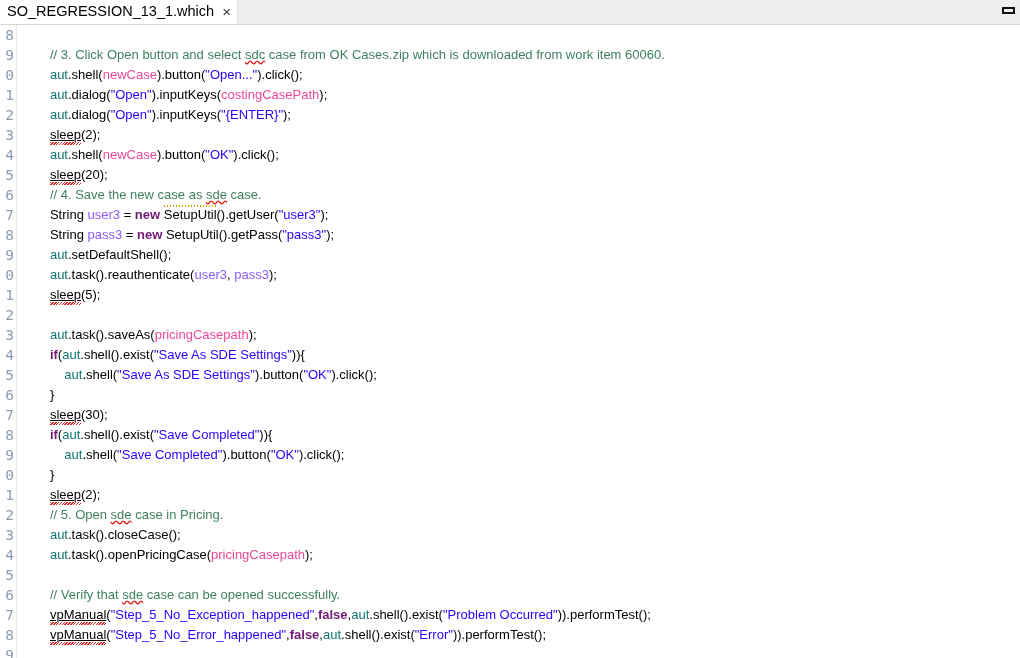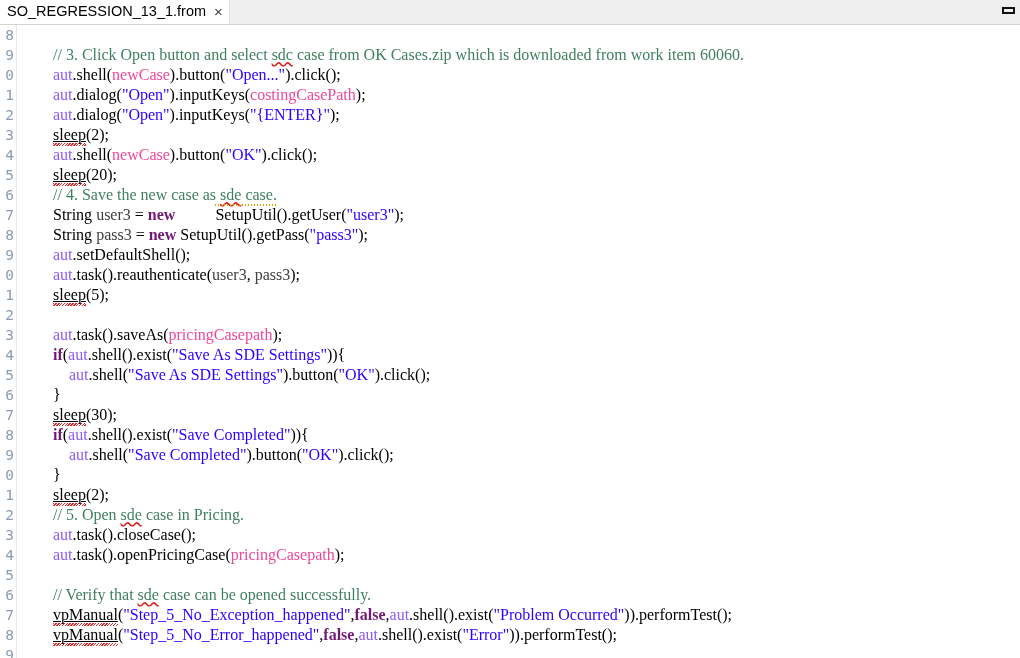--- a/index.html
+++ b/index.html
@@ -92,39 +92,39 @@
     line-height: 20px;
     color: #8a9bb0;
     white-space: pre;
   }
   .gutter-line { height: 20px; }
 
   .code {
     flex: 1 1 auto;
     position: relative;
     overflow: hidden;
-    font-family: Liberation Serif, serif;
-    font-size: 16px;
+    font-family: Liberation Sans, sans-serif;
+    font-size: 13px;
     line-height: 20px;
     white-space: pre;
     color: #000000;
     padding-left: 4px;
   }
   .cline {
     height: 20px;
     white-space: pre;
   }
 
   
   .t-cmt   { color: #3f7f5f; }
   .t-kw    { color: #701a75; font-weight: bold; }
   .t-str   { color: #2a00ff; }
-  .t-fld   { color: #8b5cf6; }
+  .t-fld   { color: #0f766e; }
   .t-par   { color: #ec4899; }
-  .t-loc   { color: #404040; }
+  .t-loc   { color: #8b5cf6; }
   .t-plain { color: #000000; }
 
   
   .sq {
     text-decoration: underline;
     text-decoration-style: wavy;
     text-decoration-color: #e01b1b;
     text-decoration-skip-ink: none;
     text-underline-offset: 1px;
   }
@@ -137,35 +137,35 @@
   .stat-sq::after {
     content: "";
     position: absolute;
     left: 0; right: 0; bottom: -3px;
     height: 3px;
     background-image:
       repeating-linear-gradient(135deg, #e01b1b 0 1px, transparent 1px 2px);
     opacity: .95;
   }
   
-  .warn-top { position: relative; margin-left: 36px; }
+  .warn-top { position: relative; }
   .warn-top::before {
     content: "";
     position: absolute;
     left: 0; right: 0; top: -2px;
     height: 2px;
     background-image: repeating-linear-gradient(90deg, #d8a200 0 1px, transparent 1px 3px);
   }
 </style>
 </head>
 <body>
 
 <div class="tabbar">
   <div class="tab">
-    <span class="tab-label">SO_REGRESSION_13_1.from</span>
+    <span class="tab-label">SO_REGRESSION_13_1.which</span>
     <span class="tab-close">×</span>
   </div>
   <div class="tab-filler"></div>
   <div class="tab-rest">
     <div class="win-restore"></div>
   </div>
 </div>
 
 <div class="editor">
   <div class="gutter">

